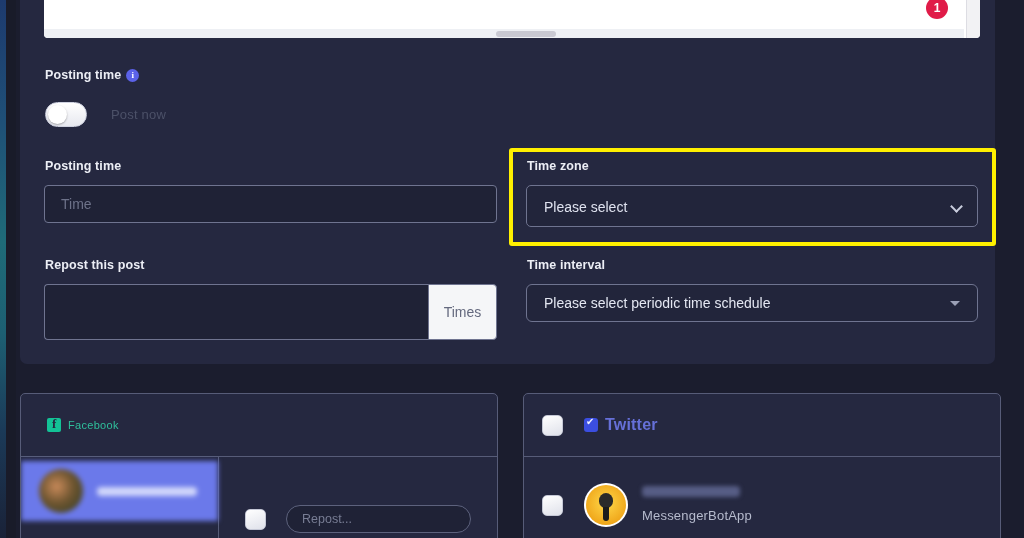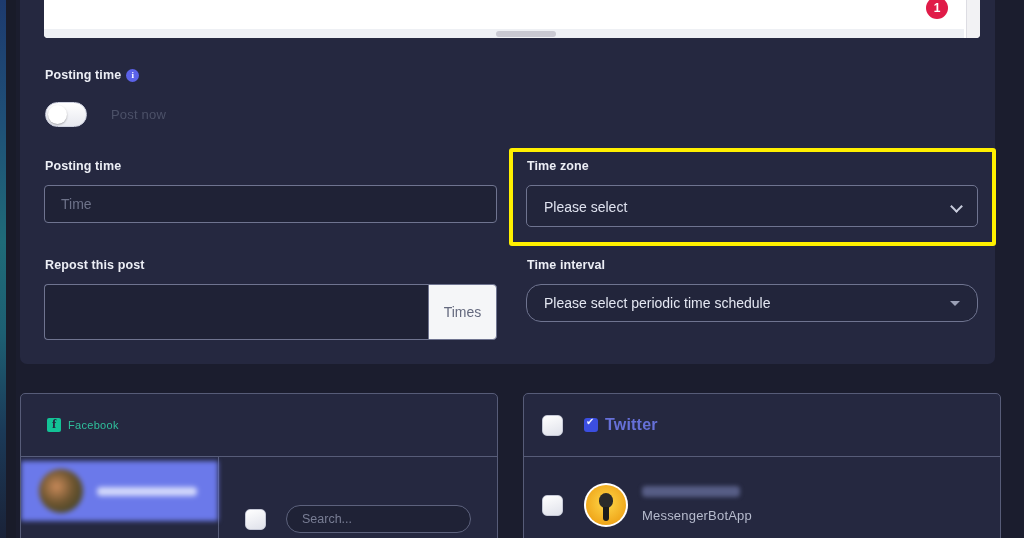--- a/index.html
+++ b/index.html
@@ -111,21 +111,21 @@
   }
   .chev {
     position: absolute; right: 16px; top: 16px; width: 9px; height: 9px;
     border-right: 2px solid #c9cddd; border-bottom: 2px solid #c9cddd;
     transform: rotate(45deg);
   }
 
   .ti-label { position: absolute; left: 527px; top: 258px; }
   .ti-select {
     position: absolute; left: 526px; top: 284px; width: 452px; height: 38px;
-    background: #22253b; border: 1px solid #6f7490; border-radius: 15px;
+    background: #22253b; border: 1px solid #6f7490; border-radius: 6px;
     color: #e4e7f2; font-size: 14px; padding: 0 17px; line-height: 36px;
   }
   .caret-down {
     position: absolute; right: 17px; top: 16px; width: 0; height: 0;
     border-left: 5px solid transparent; border-right: 5px solid transparent;
     border-top: 5px solid #9ba0b6;
   }
 
   
   .panel {
@@ -281,21 +281,21 @@
     </div>
     <div class="panel-body">
       <div class="fb-left">
         <div class="fb-row-sel">
           <div class="fb-avatar"></div>
           <div class="fb-blurname"></div>
         </div>
       </div>
       <div class="fb-right">
         <div class="cbox"></div>
-        <div class="search-box">Search...</div>
+        <div class="search-box">Repost...</div>
       </div>
     </div>
   </div>
 
   <div class="panel panel-tw">
     <div class="panel-head panel-head-tw">
       <span class="cbox"></span>
       <span class="tw-icon"></span>
       <span class="tw-name">Twitter</span>
     </div>

